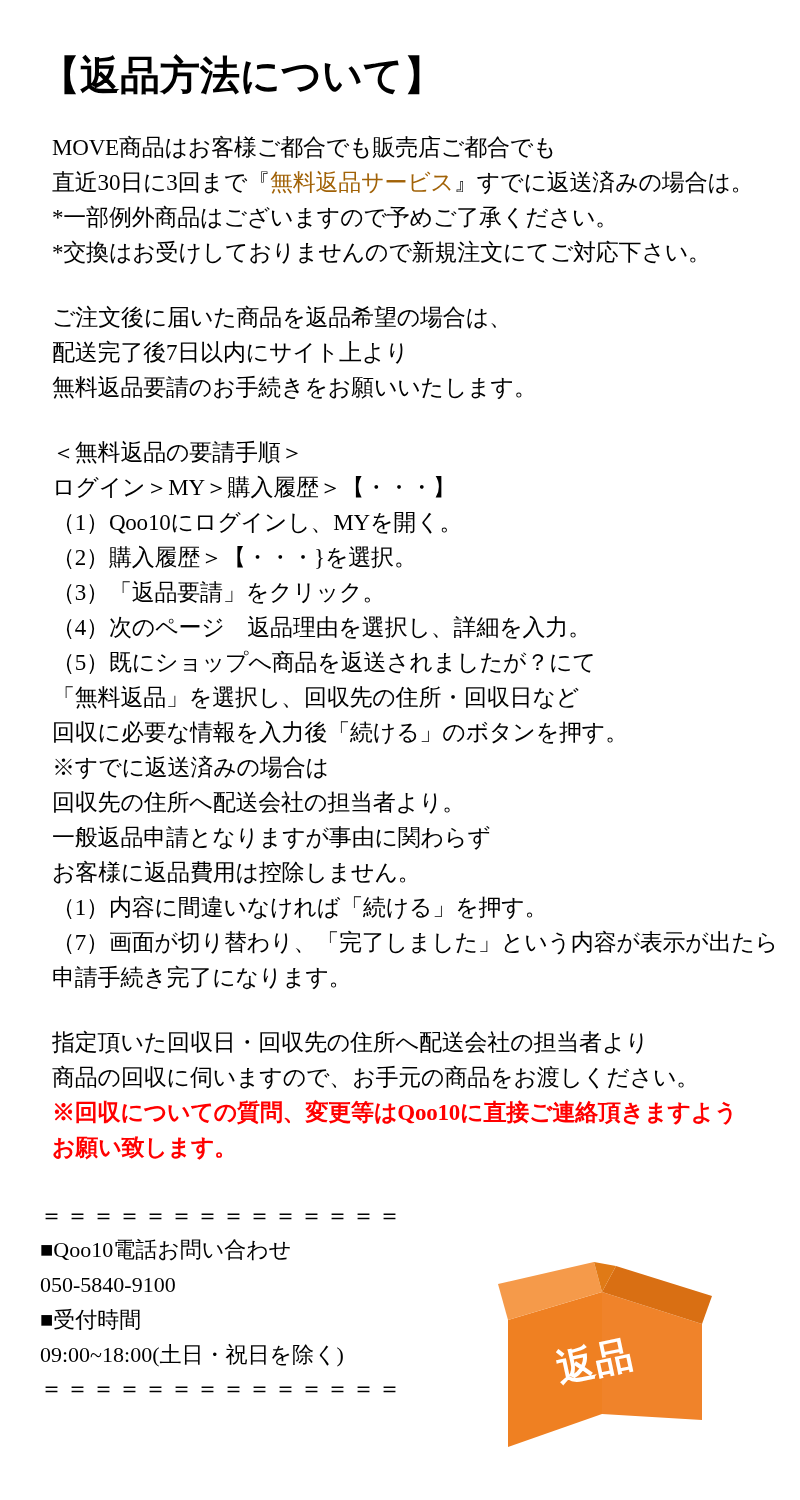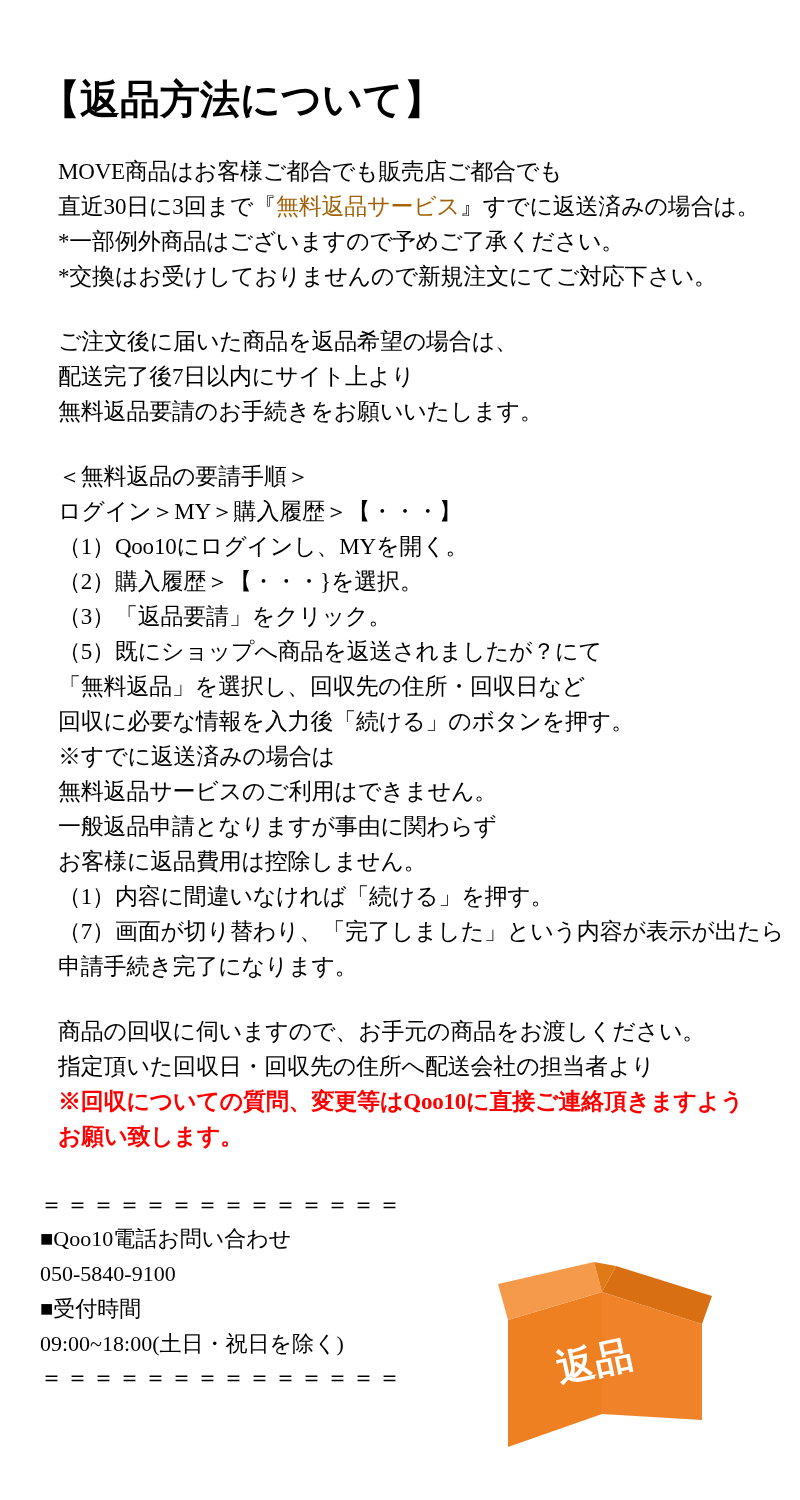--- a/index.html
+++ b/index.html
@@ -13,32 +13,32 @@
     font-family: "Liberation Serif", "DejaVu Serif", serif;
     color: #000000;
     overflow: hidden;
     position: relative;
   }
   .page {
     position: relative;
     width: 800px;
     height: 1500px;
     box-sizing: border-box;
-    padding: 76px 40px 0 40px;
+    padding: 52px 40px 0 40px;
   }
   .doc-title {
     font-size: 40px;
     font-weight: bold;
     letter-spacing: 0px;
     line-height: 1.2;
     margin: 0 0 30px 0;
     white-space: nowrap;
   }
   .block {
-    margin: 0 0 30px 18px;
+    margin: 0 0 30px 12px;
   }
   .line {
     font-size: 23px;
     line-height: 35px;
     white-space: nowrap;
     letter-spacing: -0.2px;
   }
   .red {
     color: #a16207;
   }
@@ -91,35 +91,36 @@
     <div class="line">配送完了後7日以内にサイト上より</div>
     <div class="line">無料返品要請のお手続きをお願いいたします。</div>
   </div>
 
   <div class="block">
     <div class="line">＜無料返品の要請手順＞</div>
     <div class="line">ログイン＞MY＞購入履歴＞【・・・】</div>
     <div class="line">（1）Qoo10にログインし、MYを開く。</div>
     <div class="line">（2）購入履歴＞【・・・}を選択。</div>
     <div class="line">（3）「返品要請」をクリック。</div>
+    <div class="line">（4）次のページ　返品理由を選択し、詳細を入力。</div>
     <div class="line">（5）既にショップへ商品を返送されましたが？にて</div>
     <div class="line">「無料返品」を選択し、回収先の住所・回収日など</div>
     <div class="line">回収に必要な情報を入力後「続ける」のボタンを押す。</div>
     <div class="line">※すでに返送済みの場合は</div>
-    <div class="line">無料返品サービスのご利用はできません。</div>
+    <div class="line">回収先の住所へ配送会社の担当者より。</div>
     <div class="line">一般返品申請となりますが事由に関わらず</div>
     <div class="line">お客様に返品費用は控除しません。</div>
     <div class="line">（1）内容に間違いなければ「続ける」を押す。</div>
     <div class="line">（7）画面が切り替わり、「完了しました」という内容が表示が出たら</div>
     <div class="line">申請手続き完了になります。</div>
   </div>
 
   <div class="block">
+    <div class="line">指定頂いた回収日・回収先の住所へ配送会社の担当者より</div>
     <div class="line">商品の回収に伺いますので、お手元の商品をお渡しください。</div>
-    <div class="line">指定頂いた回収日・回収先の住所へ配送会社の担当者より</div>
     <div class="line red-bold">※回収についての質問、変更等はQoo10に直接ご連絡頂きますよう</div>
     <div class="line red-bold">お願い致します。</div>
   </div>
 
   <div class="contact-block">
     <div class="divider">＝＝＝＝＝＝＝＝＝＝＝＝＝＝</div>
     <div class="contact-line">■Qoo10電話お問い合わせ</div>
     <div class="contact-line">050-5840-9100</div>
     <div class="contact-line">■受付時間</div>
     <div class="contact-line">09:00~18:00(土日・祝日を除く)</div>

